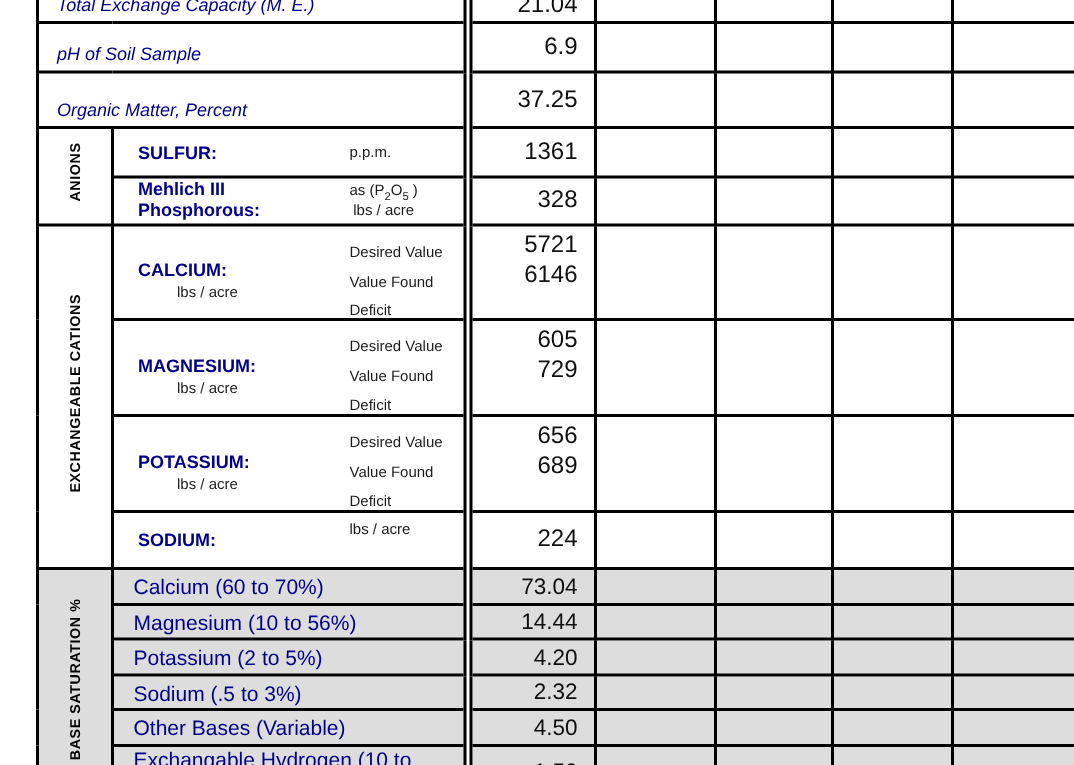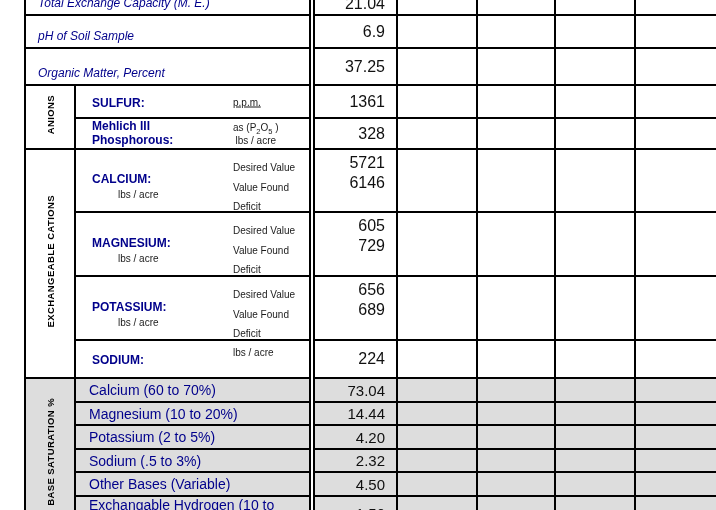--- a/index.html
+++ b/index.html
@@ -40,21 +40,21 @@
 
   
   td.lblcell{position:relative;}
   .name{color:#00008B;font-weight:bold;font-size:12px;}
   td.lblcell > .name{display:inline-block;padding-left:16px;}
   .nameblock{padding:11px 0 0 16px;}
   .nameblock .name{display:block;padding-left:0;}
   .nameblock .sub{display:block;font-size:10px;color:#1b1b1b;padding:3px 0 0 26px;}
   .name2l{padding:0 0 0 16px;line-height:14px;}
   .meas{position:absolute;left:157px;font-size:10px;color:#1b1b1b;}
-  .meas.center{top:50%;transform:translateY(-50%);text-decoration:underline;}
+  .meas.center{top:50%;transform:translateY(-50%);}
   .meas.lines{top:8px;line-height:19.5px;}
   .meas.two{top:50%;transform:translateY(-50%);line-height:13px;text-align:center;}
   .meas.sod{top:6px;}
   sub.chemsub{font-size:7.5px;line-height:0;}
 
   
   td.bslbl{padding-left:13px;font-size:14px;color:#00008B;}
   tr.gray > td{background:#DDDDDD;}
 
   td.e{background:#fff;}
@@ -226,21 +226,21 @@
     </td>
     <td class="bslbl">Calcium (60 to 70%)</td>
     <td class="val bsval">73.04</td>
     <td class="e"></td>
     <td class="e"></td>
     <td class="e"></td>
     <td class="e"></td>
   </tr>
 
   <tr class="gray h-bs2">
-    <td class="bslbl">Magnesium (10 to 20%)</td>
+    <td class="bslbl">Magnesium (10 to 56%)</td>
     <td class="val bsval">14.44</td>
     <td class="e"></td>
     <td class="e"></td>
     <td class="e"></td>
     <td class="e"></td>
   </tr>
 
   <tr class="gray h-bs3">
     <td class="bslbl">Potassium (2 to 5%)</td>
     <td class="val bsval">4.20</td>

